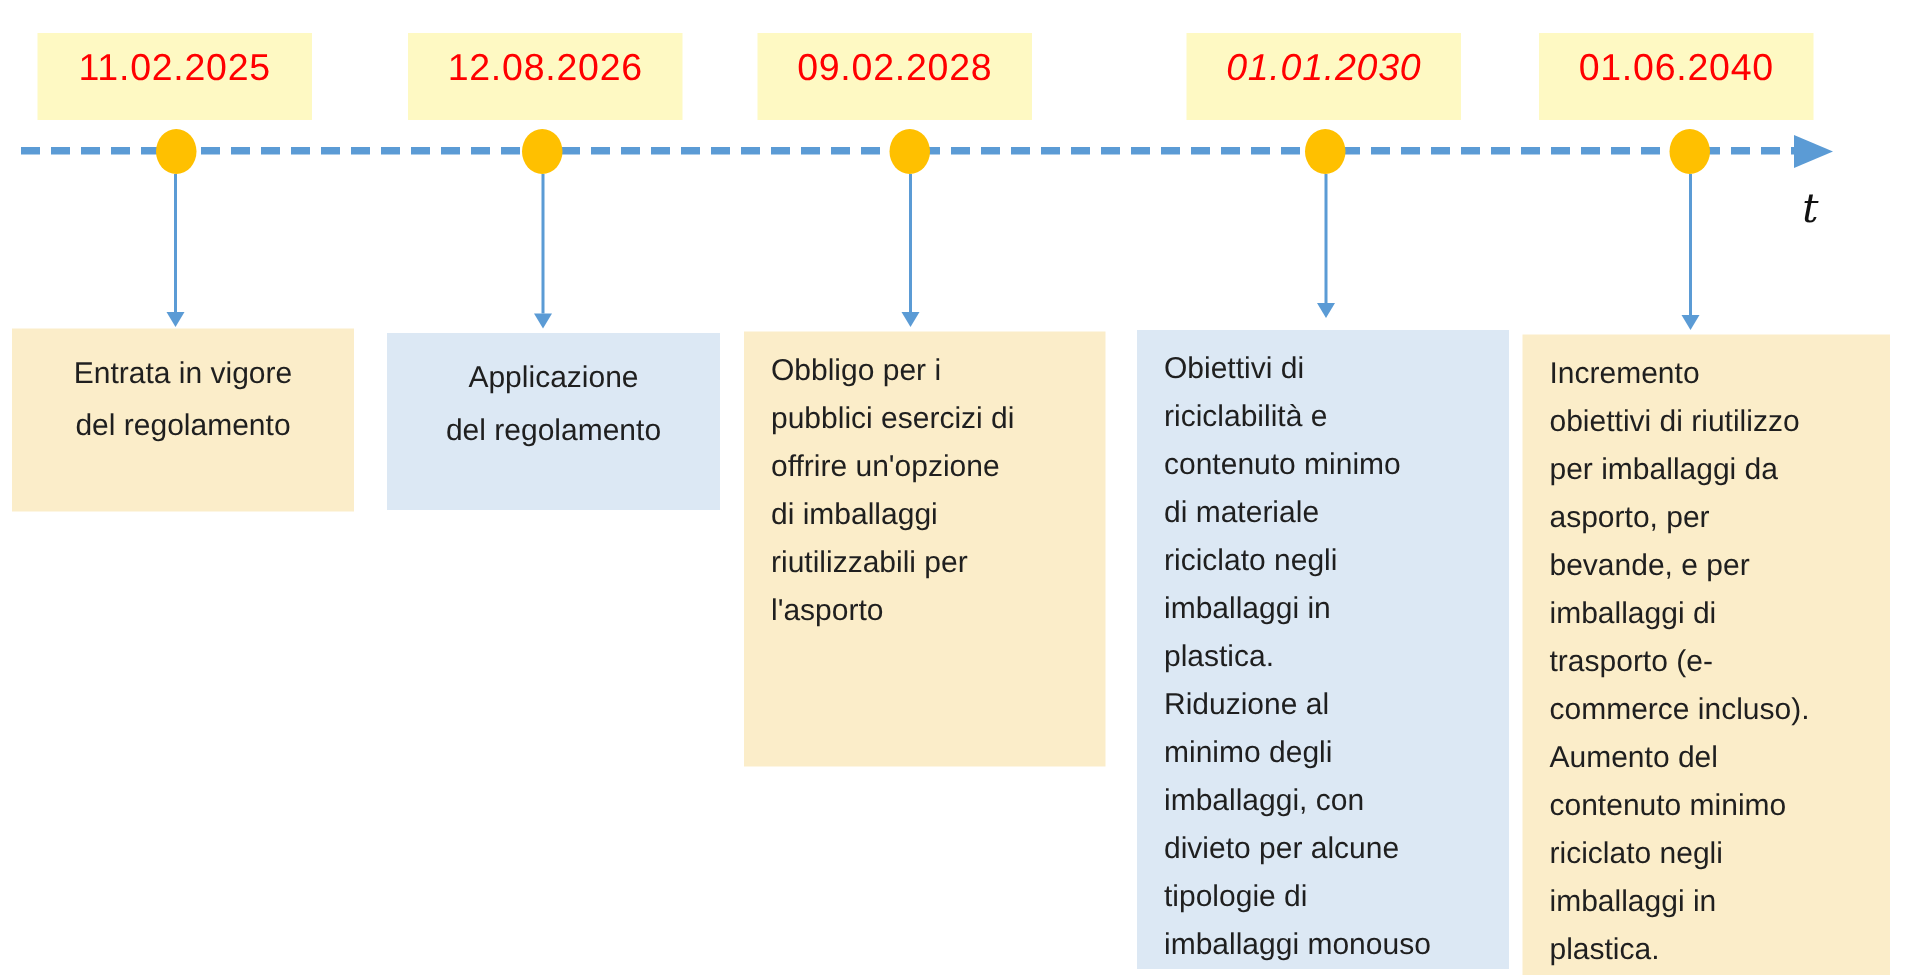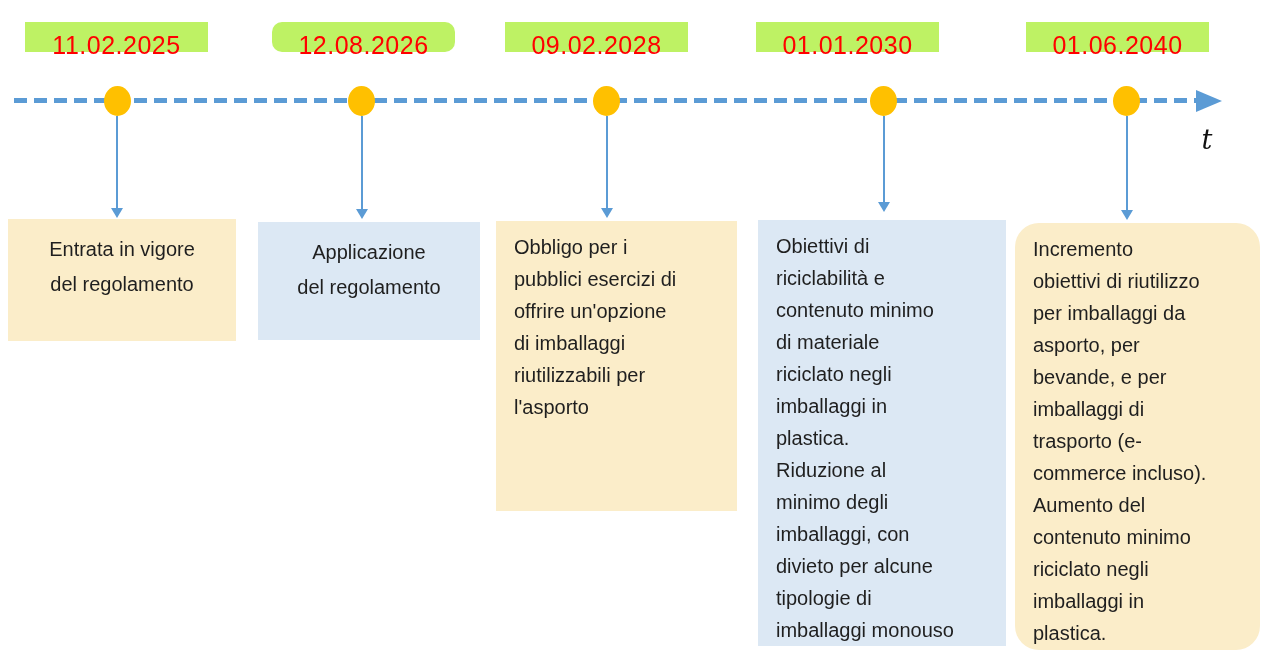--- a/index.html
+++ b/index.html
@@ -31,22 +31,22 @@
     width:34px;
     text-align:center;
     font-family:"DejaVu Serif", serif;
     font-style:italic;
     font-size:27px;
     color:#111111;
   }
   
   .chip{
     position:absolute;top:22px;
-    width:183px;height:30px;
-    background:#bef264;
+    width:183px;height:58px;
+    background:#fef9c3;
     color:#FF0000;
     font-size:25px;
     line-height:46px;
     text-align:center;
     letter-spacing:0.5px;
   }
   .dot{
     position:absolute;top:86px;
     width:27px;height:30px;
     background:#FFC000;
@@ -90,21 +90,21 @@
   <div>
     <div class="chip" style="left:25px;">11.02.2025</div>
     <div class="dot" style="left:104px;"></div>
     <div class="conn" style="left:116px;top:116px;height:92px;"></div>
     <div class="conn-arrow" style="left:111px;top:208px;"></div>
     <div class="box yellow center" style="left:8px;top:219px;width:228px;height:122px;padding-top:13px;">Entrata in vigore
 del regolamento</div>
   </div>
 
   <div>
-    <div class="chip" style="left:272px;border-radius:10px;">12.08.2026</div>
+    <div class="chip" style="left:272px;">12.08.2026</div>
     <div class="dot" style="left:348px;"></div>
     <div class="conn" style="left:361px;top:116px;height:93px;"></div>
     <div class="conn-arrow" style="left:356px;top:209px;"></div>
     <div class="box blue center" style="left:258px;top:222px;width:222px;height:118px;padding-top:13px;">Applicazione
 del regolamento</div>
   </div>
 
   <div>
     <div class="chip" style="left:505px;">09.02.2028</div>
     <div class="dot" style="left:593px;"></div>
@@ -112,21 +112,21 @@
     <div class="conn-arrow" style="left:601px;top:208px;"></div>
     <div class="box yellow left" style="left:496px;top:221px;width:241px;height:290px;padding:10px 14px 0 18px;">Obbligo per i
 pubblici esercizi di
 offrire un'opzione
 di imballaggi
 riutilizzabili per
 l'asporto</div>
   </div>
 
   <div>
-    <div class="chip" style="left:756px;">01.01.2030</div>
+    <div class="chip" style="left:791px;font-style:italic;">01.01.2030</div>
     <div class="dot" style="left:870px;"></div>
     <div class="conn" style="left:883px;top:116px;height:86px;"></div>
     <div class="conn-arrow" style="left:878px;top:202px;"></div>
     <div class="box blue left" style="left:758px;top:220px;width:248px;height:426px;padding:10px 14px 16px 18px;">Obiettivi di
 riciclabilità e
 contenuto minimo
 di materiale
 riciclato negli
 imballaggi in
 plastica.
@@ -136,21 +136,21 @@
 divieto per alcune
 tipologie di
 imballaggi monouso</div>
   </div>
 
   <div>
     <div class="chip" style="left:1026px;">01.06.2040</div>
     <div class="dot" style="left:1113px;"></div>
     <div class="conn" style="left:1126px;top:116px;height:94px;"></div>
     <div class="conn-arrow" style="left:1121px;top:210px;"></div>
-    <div class="box yellow left" style="left:1015px;top:223px;width:245px;height:427px;padding:10px 14px 0 18px;border-radius:24px;">Incremento
+    <div class="box yellow left" style="left:1015px;top:223px;width:245px;height:427px;padding:10px 14px 0 18px;">Incremento
 obiettivi di riutilizzo
 per imballaggi da
 asporto, per
 bevande, e per
 imballaggi di
 trasporto (e-
 commerce incluso).
 Aumento del
 contenuto minimo
 riciclato negli

